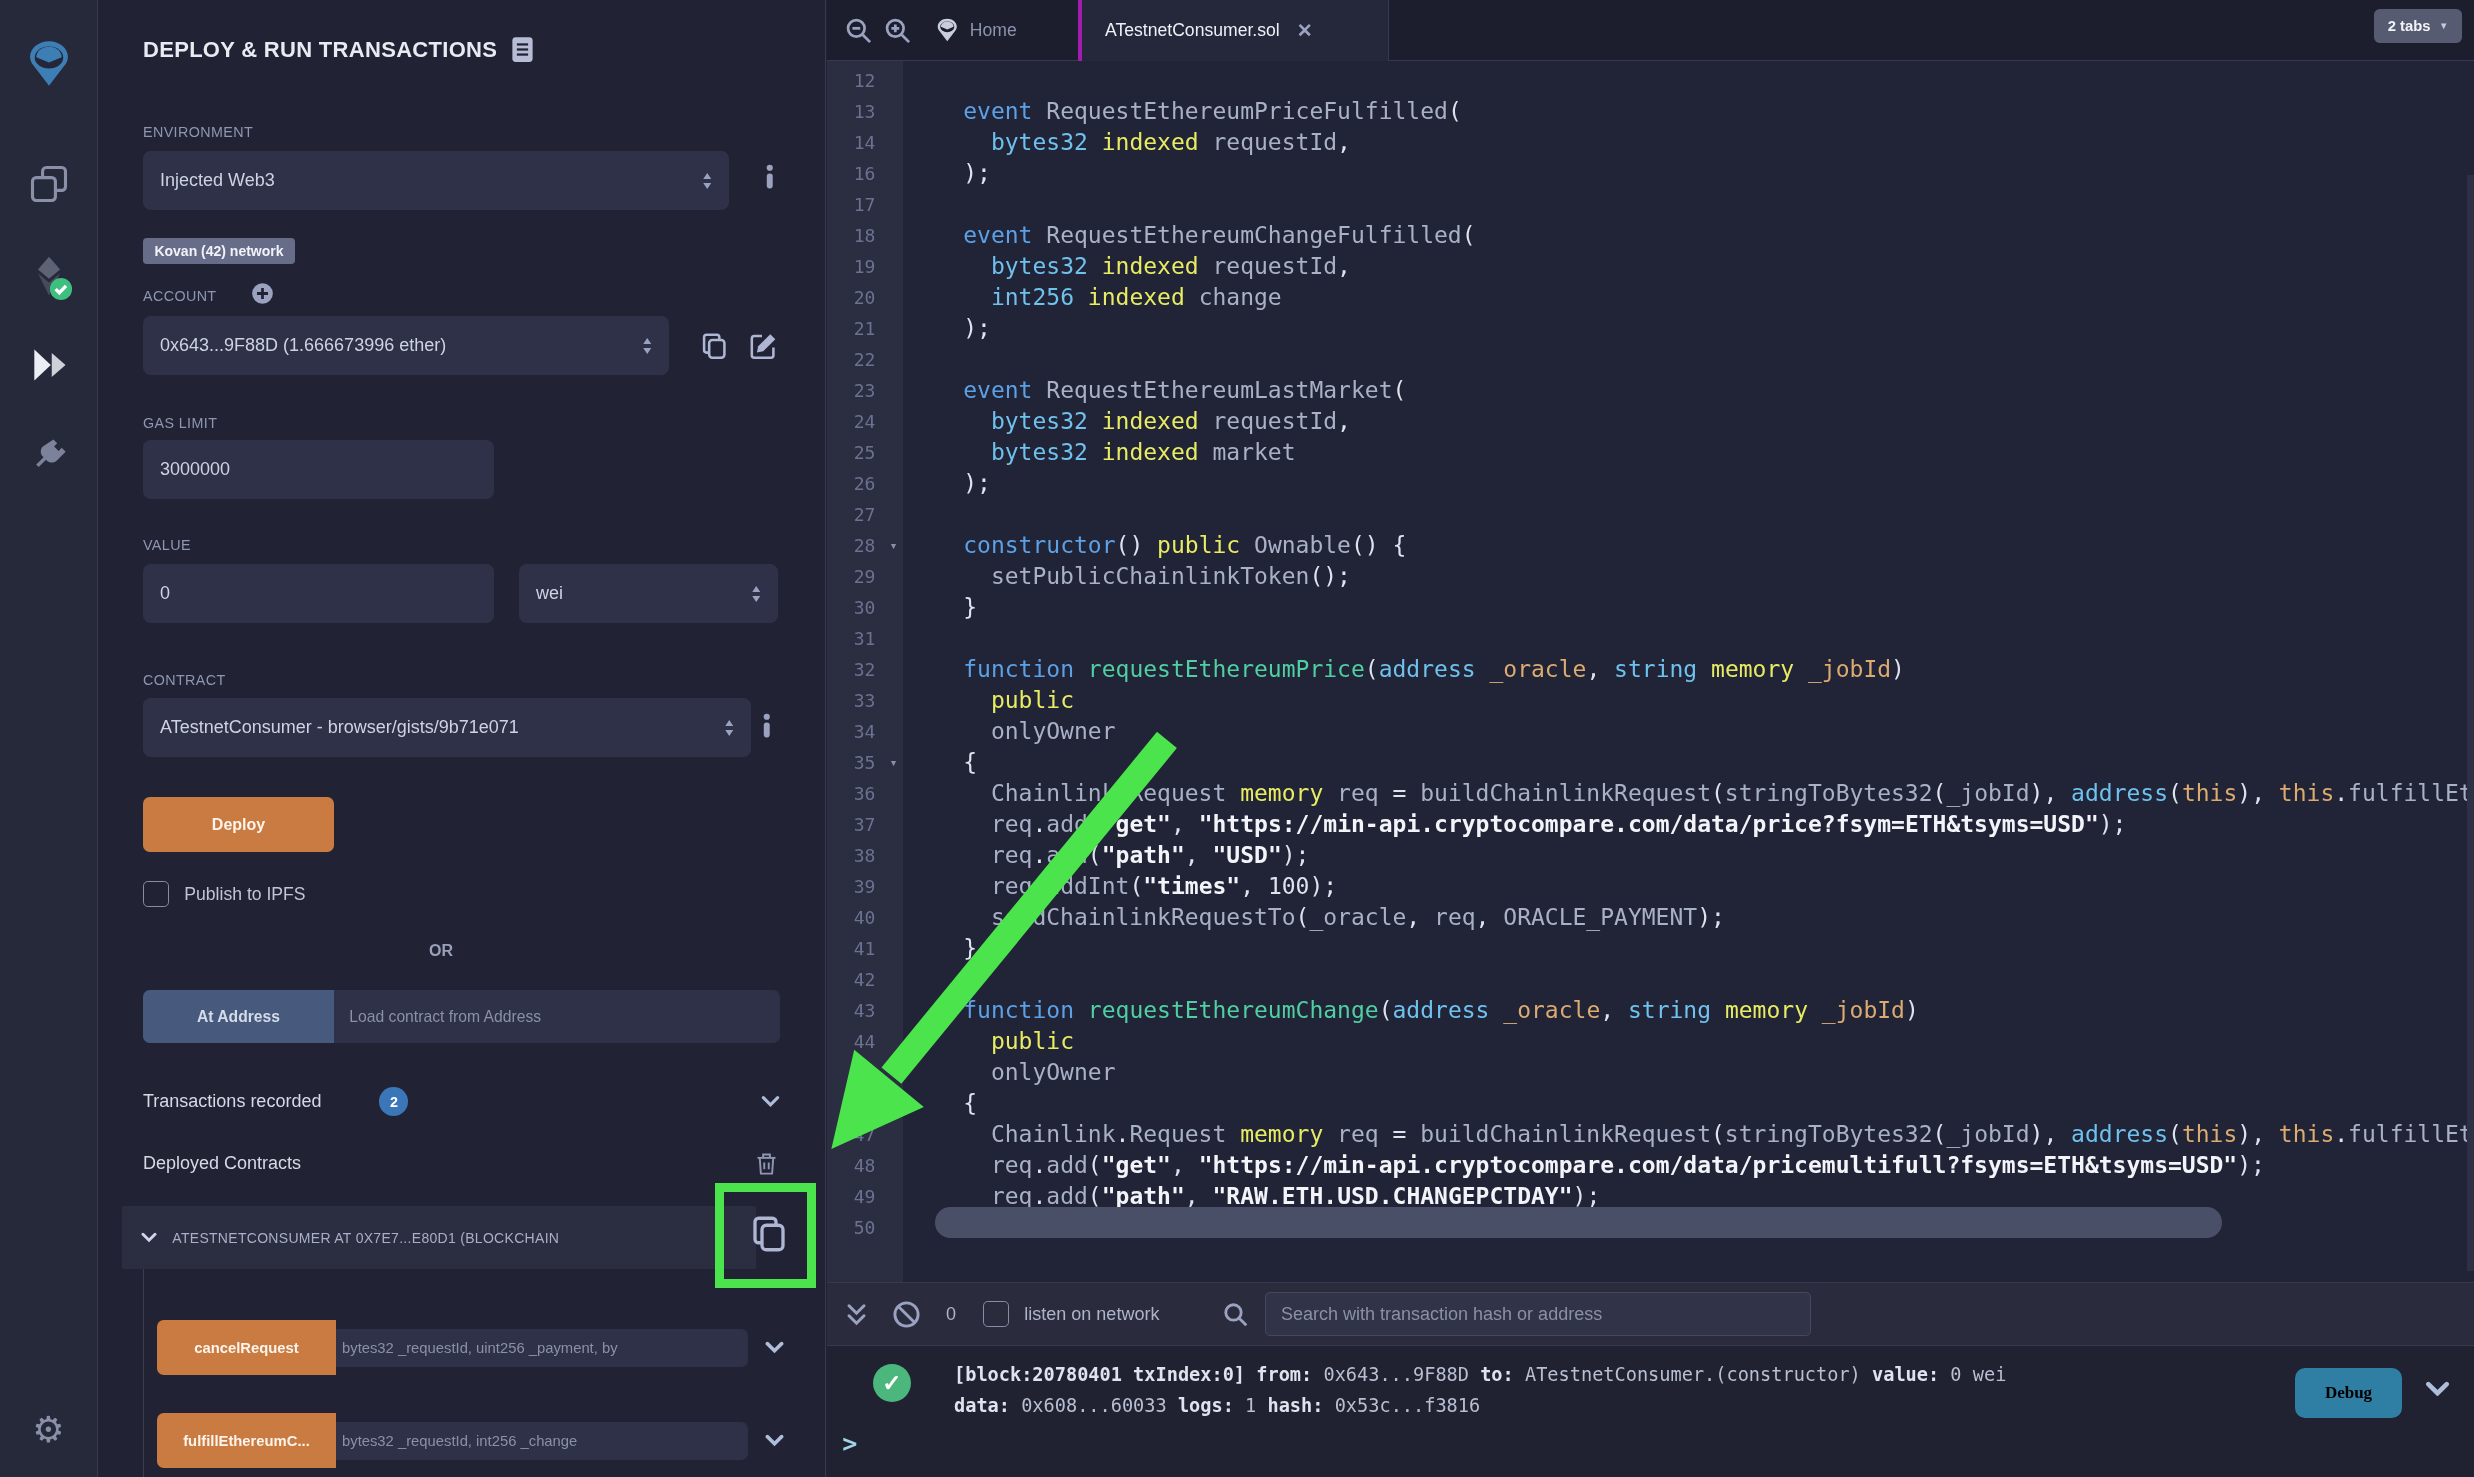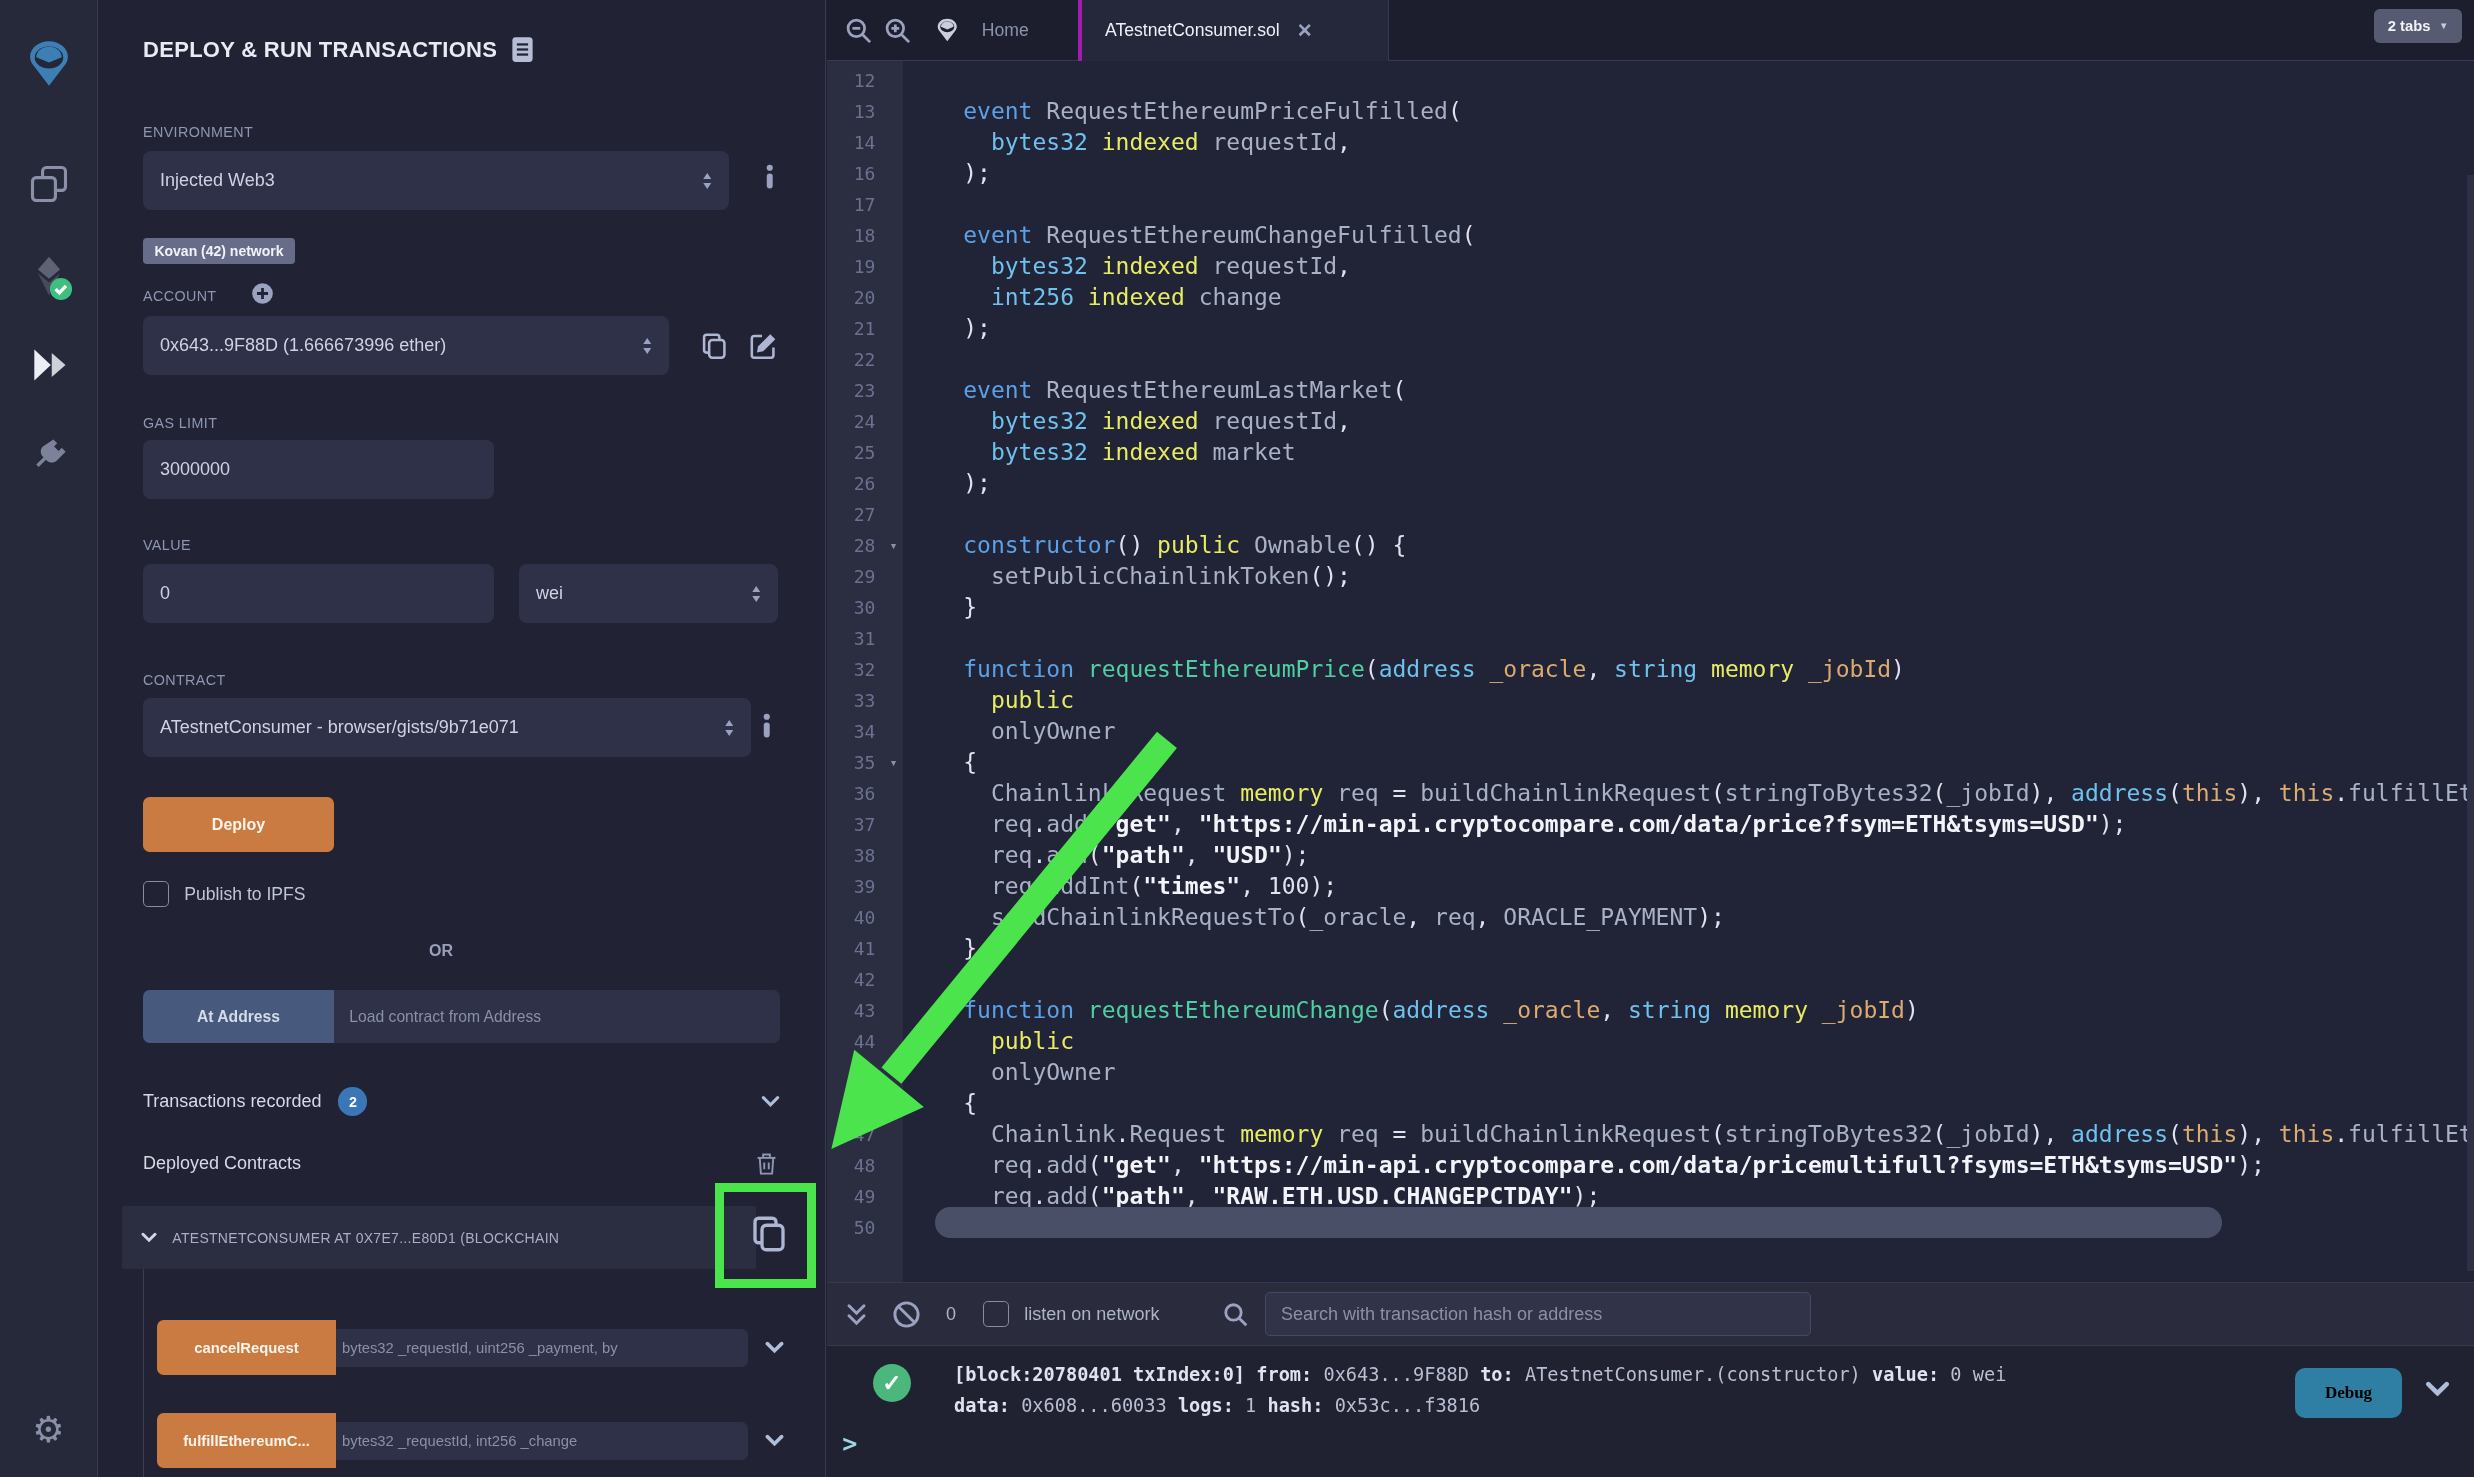--- a/index.html
+++ b/index.html
@@ -34,42 +34,42 @@
     border-radius:6.7px; font-size:16px; }
   .chk { border:1.9px solid #878da6; border-radius:4.8px; background:transparent; }
   #publish-row { position:absolute; left:45px; top:881px; display:flex; align-items:center; gap:15.3px;
     color:#c0c5d8; font-size:17.6px; }
   #or-label { position:absolute; left:0; top:942px; width:686px; text-align:center;
     color:#9aa0ba; font-size:16px; font-weight:bold; }
   #ataddr-row { position:absolute; left:45px; top:990px; width:637px; height:53px; display:flex; }
   #ataddr-btn { width:191px; height:53px; background:#47597c; color:#d4dbe9; font-weight:bold;
     font-size:15.7px; border:none; border-radius:6.7px 0 0 6.7px; display:flex; align-items:center; justify-content:center; }
   #ataddr-inp { flex:1; background:#2e3147; border-radius:0 6.7px 6.7px 0; display:flex; align-items:center; padding:0 15.3px; }
-  .rowline { position:absolute; left:45px; display:flex; align-items:center; }
+  .rowline { position:absolute; left:45px; display:flex; align-items:center;gap:41px; }
   #tx-count { background:#3a76b8; color:#fff; min-width:29px; height:29px; border-radius:14.3px;
     font-size:14.3px; font-weight:bold; display:flex; align-items:center; justify-content:center; margin-left:17px; }
   .hdr-txt { color:#d6d9e6; font-size:18px; }
   #card-hdr { position:absolute; left:24px; top:1206px; width:634px; height:63px;
     background:#2b2d41; border-radius:1.9px; display:flex; align-items:center; padding:0 19px; gap:15.3px; }
   #card-hdr .acc-label { color:#a9afc8; font-size:14px; letter-spacing:0.3px; white-space:nowrap; overflow:hidden; }
   #guide-line { position:absolute; left:45px; top:1269px; width:1px; height:209px; background:#3a3e55; }
   .fn-row { position:absolute; left:59px; width:686px; height:55px; display:flex; align-items:center; }
   .fn-btn { width:179px; height:55px; border-radius:6.7px 0 0 6.7px; font-size:14.8px; flex:none;
     white-space:nowrap; overflow:hidden; }
   .fn-inp { width:412px; height:38px; background:#2e3147; border-radius:0 6.7px 6.7px 0;
     display:flex; align-items:center; padding:0 6px; overflow:hidden; flex:none; }
   .fn-inp input { font-size:14.8px; }
   .chev-right { margin-left:17px; }
 
   
   #editorcol { position:absolute; left:827px; top:0; width:1648px; height:1478px; background:#212336; }
   #tabbar { position:absolute; left:0; top:0; width:1648px; height:61px; background:#1c1e2d;
     border-bottom:1px solid #363a50; }
   .tab-ic { position:absolute; top:15.3px; }
-  #home-tab { position:absolute; left:92px; top:0; height:61px; display:flex; align-items:center; gap:19px;
+  #home-tab { position:absolute; left:92px; top:0; height:61px; display:flex; align-items:center; gap:7px;
     padding:0 13.3px; color:#8b93ad; font-size:17.6px;text-align:right; }
   #active-tab { position:absolute; left:251px; top:0; width:311px; height:61px; background:#25283a;
     border-left:4px solid #a21caf; border-right:1px solid #363a50; display:flex; align-items:center;
     padding:0 23px; gap:17px; }
   #active-tab .t-label { color:#eef0f8; font-size:17.6px; white-space:nowrap; }
   .close-x { color:#9aa2c0; font-size:19px; font-weight:bold; }
   #tabs-count { position:absolute; right:13.3px; top:8.6px; height:34px; background:#565b72; border-radius:5.7px;
     color:#f2f3f8; font-weight:bold; font-size:14.8px; display:flex; align-items:center; gap:8.6px; padding:0 13.3px; }
   #tabs-count .dd { font-size:9.5px; color:#c6cadb; }
 

